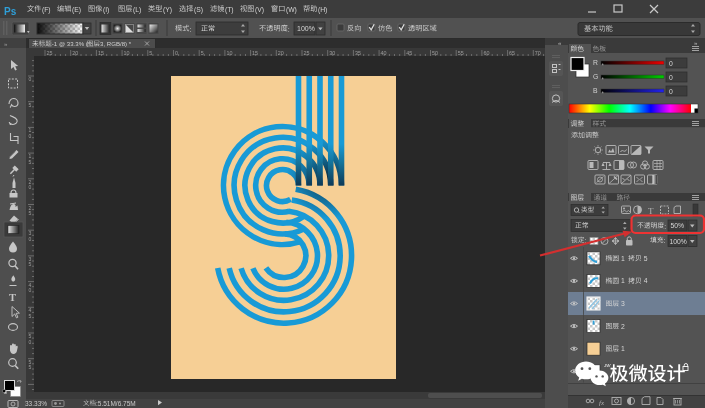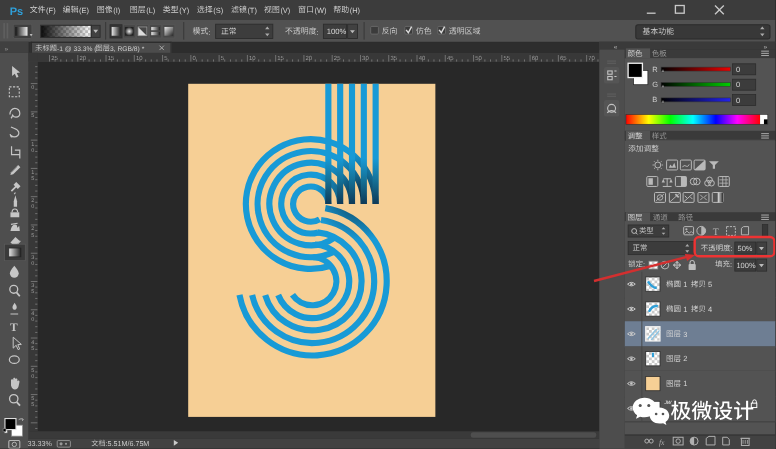--- a/index.html
+++ b/index.html
@@ -1,18 +1,18 @@
 <!DOCTYPE html>
 <html><head><meta charset="utf-8"><style>
 html,body{margin:0;padding:0;background:#282828;width:705px;height:408px;overflow:hidden}
 #app{position:relative;width:705px;height:408px;font-family:"Liberation Sans",sans-serif}
 </style></head><body>
 <div id="app">
 <div style="position:absolute;left:0;top:0;width:705px;height:18px;background:#3c3c3c;border-bottom:1px solid #2a2a2a"></div>
-    <div style="position:absolute;left:4px;top:4px;width:22px;height:16px;font:bold 10px/16px 'Liberation Sans',sans-serif;color:#2f9fd8;text-align:center">Ps</div>
+    <div style="position:absolute;left:4px;top:4px;width:22px;height:16px;font:bold 10px/16px 'Liberation Sans',sans-serif;color:#2f9fd8;">Ps</div>
     <div style="position:absolute;left:0;top:18px;width:705px;height:20px;background:#515151;border-bottom:1px solid #2b2b2b"></div>
     <div style="position:absolute;left:0;top:39px;width:545px;height:9px;background:#2d2d2d"></div>
     <div style="position:absolute;left:0;top:38px;width:26px;height:10px;background:#404040;border-bottom:1px solid #303030"></div>
     <div style="position:absolute;left:28px;top:38px;width:126px;height:11px;background:#4c4c4c;border:1px solid #2b2b2b;border-bottom:none"></div>
     <div style="position:absolute;left:0;top:48px;width:26px;height:360px;background:#4e4e4e;border-right:1px solid #323232"></div>
     <div style="position:absolute;left:26px;top:48px;width:519px;height:8px;background:#383838;border-bottom:1px solid #565656"></div>
     <div style="position:absolute;left:26px;top:56px;width:8px;height:336px;background:#383838;border-right:1px solid #565656"></div>
     <div style="position:absolute;left:26px;top:48px;width:8px;height:8px;background:#383838"></div>
     <div style="position:absolute;left:34px;top:56px;width:511px;height:336px;background:#282828"></div>
     <div style="position:absolute;left:26px;top:392px;width:519px;height:7px;background:#3a3a3a"></div>

